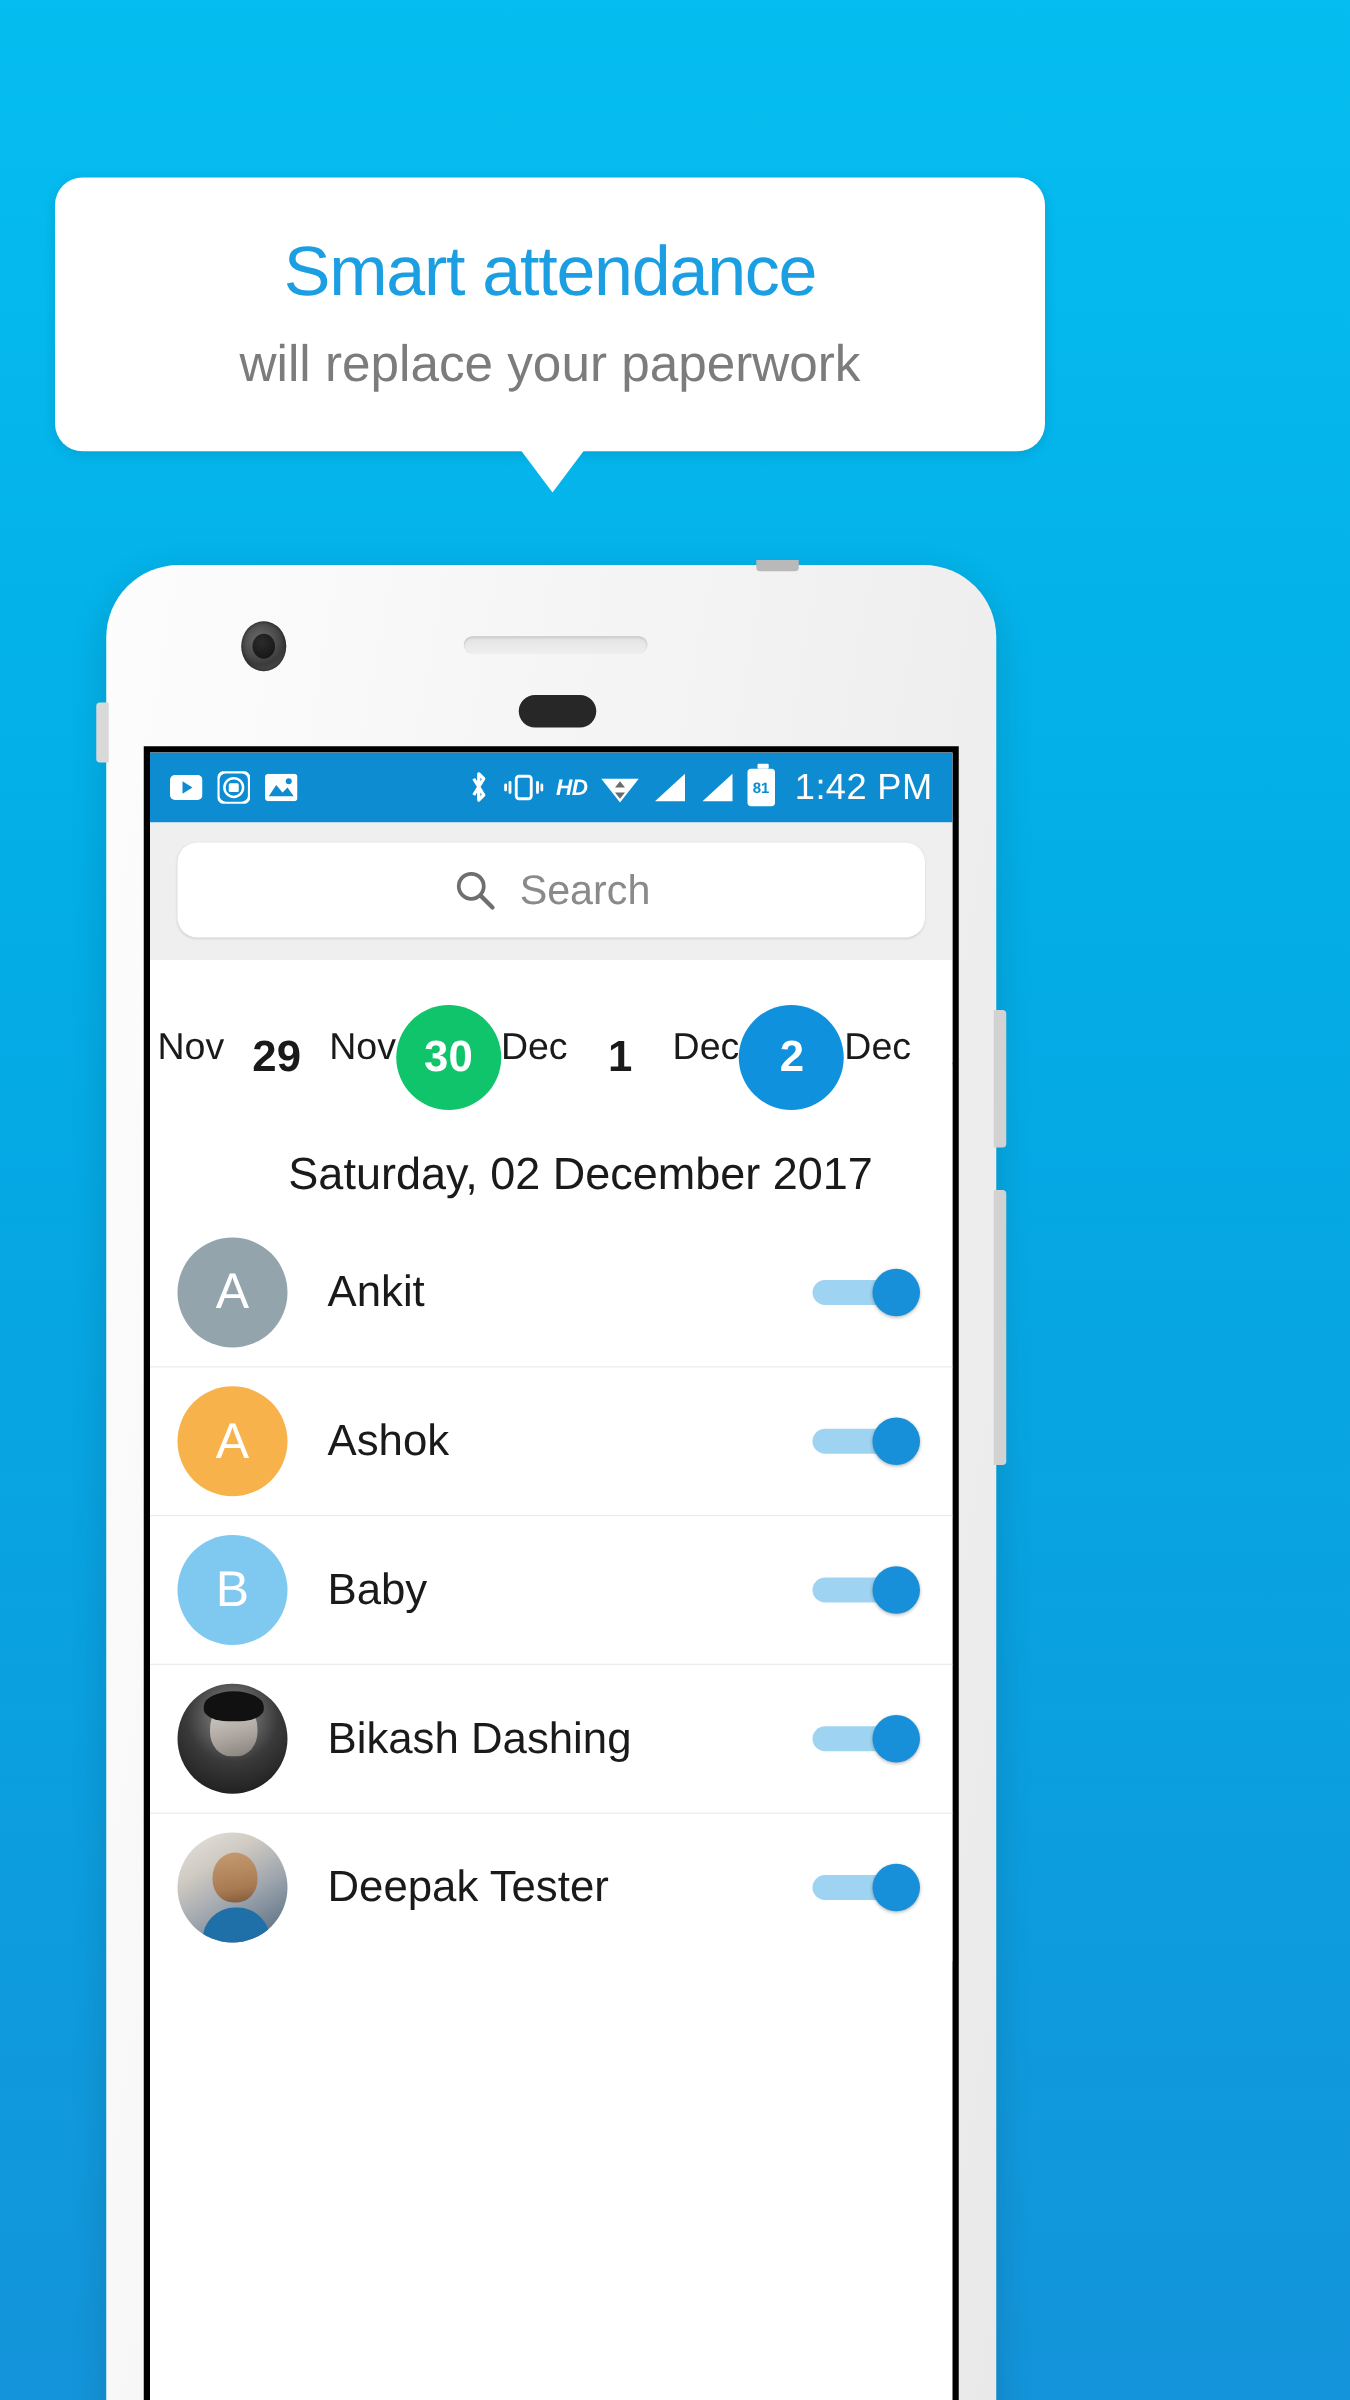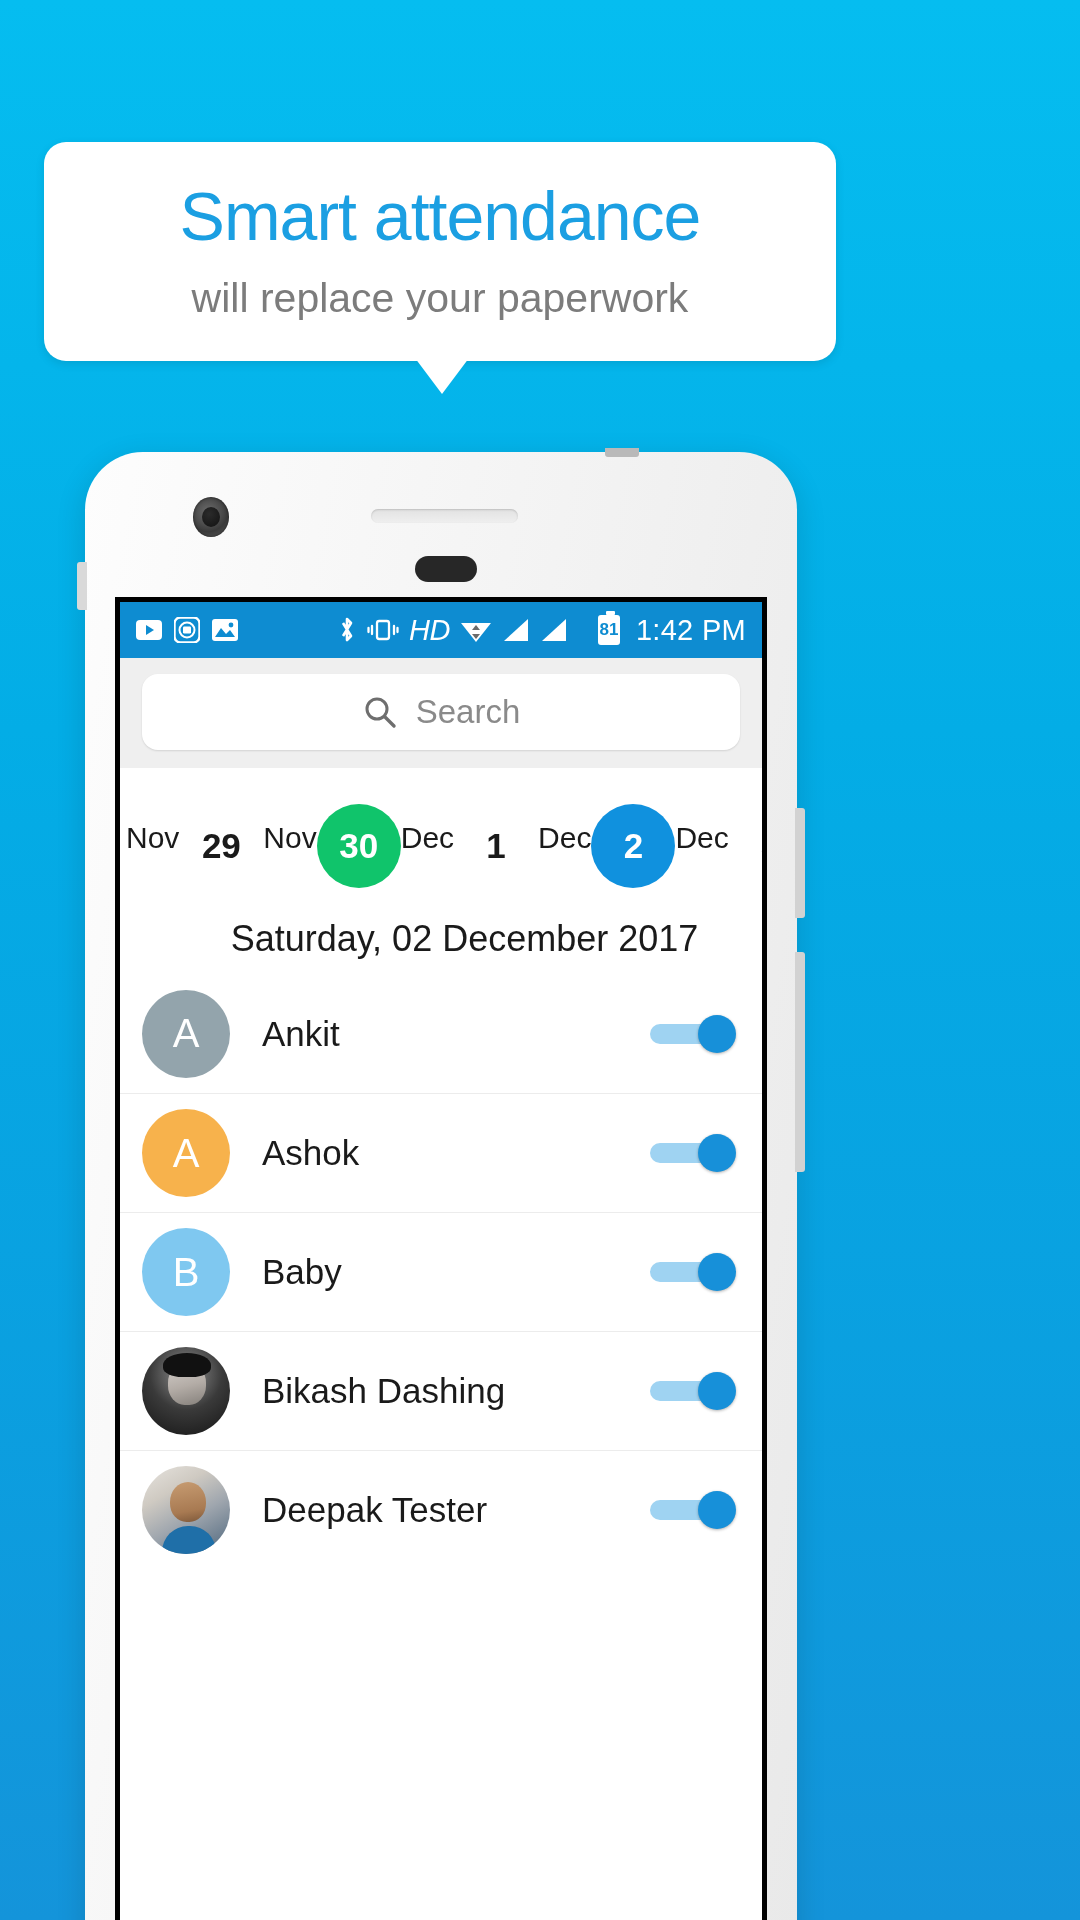--- a/index.html
+++ b/index.html
@@ -11,21 +11,21 @@
   }
 
   
   #bubble {
     position:absolute; left:44px; top:142px; width:792px; height:219px;
     background:#ffffff; border-radius:22px;
     box-shadow:0 3px 10px rgba(0,0,0,.10);
     display:flex; flex-direction:column; align-items:center; justify-content:center;
   }
   #bubble-title {
-    font-size:68px; color:#1B9FE2; letter-spacing:-1px; line-height:1.05;
+    font-size:56px; color:#1B9FE2; letter-spacing:-1px; line-height:1.05;
     font-weight:400;
   }
   #bubble-sub {
     font-size:41px; color:#7C7C7C; margin-top:22px; font-weight:400;
   }
   #bubble-tail {
     position:absolute; left:415px; top:358px; width:0; height:0;
     border-left:27px solid transparent; border-right:27px solid transparent;
     border-top:36px solid #ffffff;
   }
@@ -66,24 +66,24 @@
     height:56px; background:#0E8CD1; display:flex; align-items:center;
     padding:0 16px 0 16px; color:#fff;
   }
   #sb-left { display:flex; align-items:center; gap:12px; }
   #sb-right { display:flex; align-items:center; gap:10px; margin-left:auto; }
   .sb-ic { display:inline-flex; align-items:center; justify-content:center; }
   #sb-time { font-size:29px; font-weight:400; letter-spacing:.3px; margin-left:6px; }
   .batt {
     position:relative; width:22px; height:30px; border:3px solid #fff; border-radius:3px;
     display:flex; align-items:center; justify-content:center;
-    font-size:17px; font-weight:700; color:#0E8CD1; background:#fff;margin-left:20px;
+    font-size:12px; font-weight:700; color:#0E8CD1; background:#fff;
   }
   .batt:before { content:""; position:absolute; top:-7px; left:5px; width:9px; height:4px; background:#fff; border-radius:1px; }
-  .hd-txt { font-size:29px; font-style:italic; font-weight:400; letter-spacing:-.5px; }
+  .hd-txt { font-size:18px; font-style:italic; font-weight:700; letter-spacing:-.5px; }
 
   
   #appbar {
     height:105px; background:#0F93D9; display:flex; align-items:center; padding:0 28px;
   }
   #appbar-title { color:#fff; font-size:40px; font-weight:700; margin-left:48px; letter-spacing:.2px; }
   #close-btn { width:46px; height:46px; display:flex; align-items:center; justify-content:center; }
   #cal-btn { margin-left:auto; width:46px; height:46px; display:flex; align-items:center; justify-content:center; }
 
   

